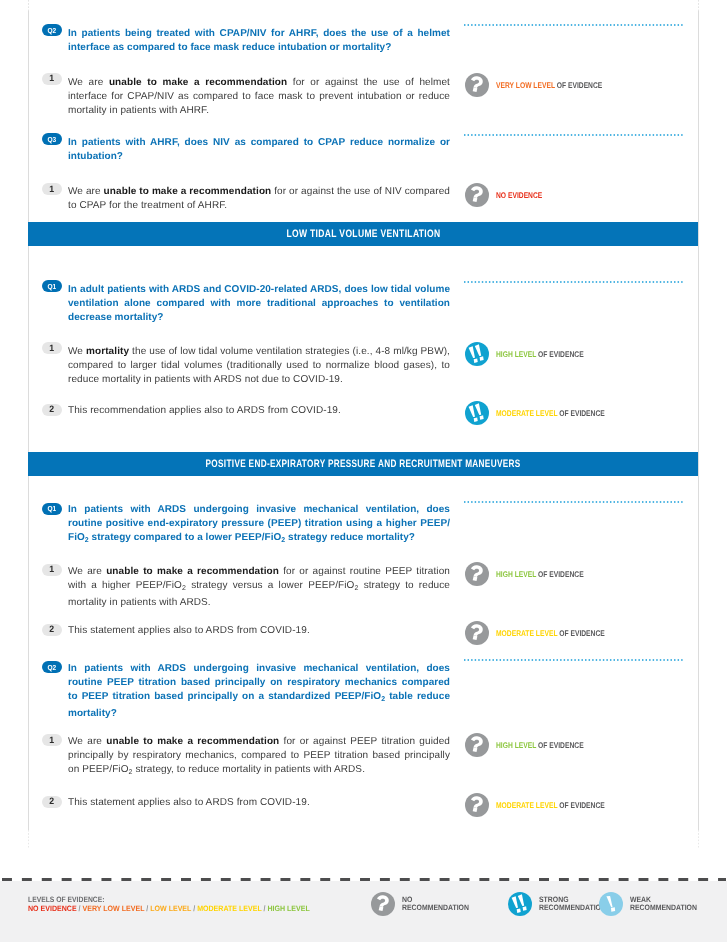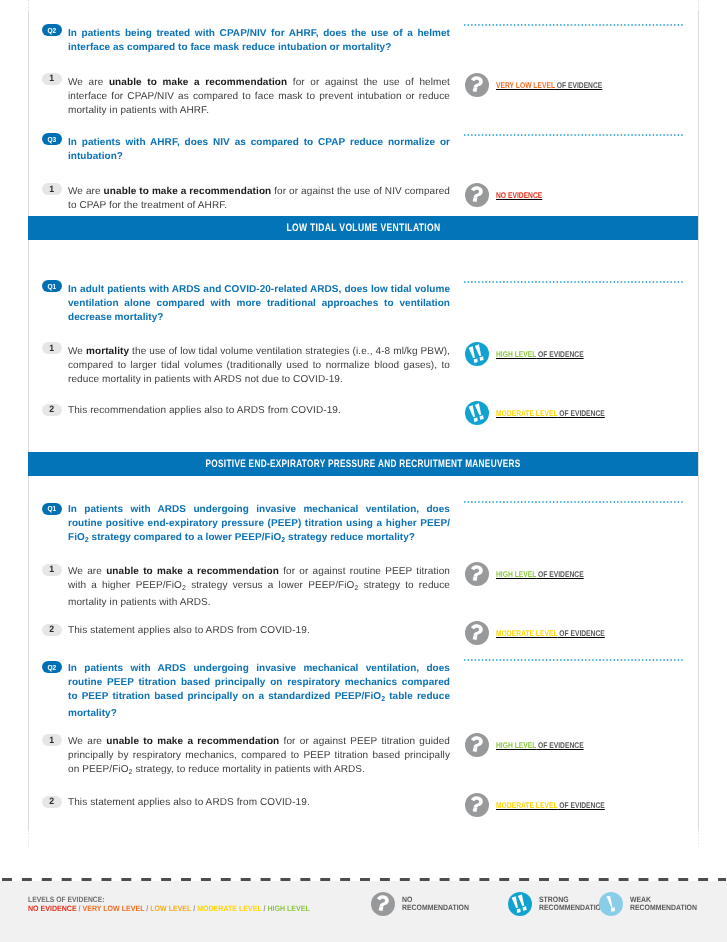--- a/index.html
+++ b/index.html
@@ -45,21 +45,21 @@
 
   
   .secbar{position:absolute;left:28px;width:670px;height:24px;background:#0474b8;
      color:#fff;font-family:"Liberation Sans",sans-serif;
      display:flex;align-items:center;justify-content:center;}
   .secbar span{display:block;white-space:nowrap;
      font-size:10.8px;font-weight:bold;letter-spacing:.42px;
      transform:scaleX(0.79);transform-origin:center;}
 
   
-  .evid{position:absolute;left:464.5px;display:flex;align-items:center;height:24px;text-decoration:underline;}
+  .evid{position:absolute;left:464.5px;display:flex;align-items:center;height:24px;}
   .evid .lbl{margin-left:7px;font-size:8.3px;font-weight:bold;
      color:#58585a;letter-spacing:0px;white-space:nowrap;
      transform:scaleX(0.81);transform-origin:left center;}
   .evid .lvl{font-weight:bold;}
   .icon{width:24px;height:24px;display:block;flex:0 0 24px;}
 
   
   .fdash{position:absolute;left:2px;top:878.2px;width:724px;height:2.6px;
      background-image:linear-gradient(to right,#4d4d4e 10.2px,rgba(255,255,255,0) 10.2px);
      background-size:19.9px 2.6px;background-repeat:repeat-x;}
@@ -248,21 +248,21 @@
       <div class="evid" style="top:183.1px">
         <span class="icon"><svg viewBox="0 0 48 48" width="24" height="24">
             <circle cx="24" cy="24" r="24" fill="#97999b"></circle>
             <g transform="rotate(13 23 22)">
               <path fill="#fff" d="M22.8 6.6c-6.8 0-11.5 3.7-12.6 9.3l7.0 1.9c.6-2.8 2.6-4.4 5.5-4.4 2.7 0 4.4 1.5 4.4 3.6 0 1.8-1.1 2.9-3.6 4.4-3.3 2.1-4.7 4.1-4.7 7.4v0.9h7.0v-0.6c0-1.8.8-2.8 3.1-4.3 3.6-2.4 5.4-4.9 5.4-8.6 0-5.9-4.6-9.6-11.5-9.6z"></path>
               <rect x="18.8" y="29.8" width="7.8" height="7.8" fill="#fff"></rect>
             </g>
           </svg></span>
         <span class="lbl"><span class="lvl" style="color:#e8301b">NO EVIDENCE</span><span></span></span>
       </div>
-      <div class="secbar" style="top:216px">
+      <div class="secbar" style="top:222px">
         <span style="transform: scaleX(0.790123);">LOW TIDAL VOLUME VENTILATION</span>
       </div>
       <div class="dotsep" style="top:280.7px">
         <svg width="222" height="2" viewBox="0 0 222 2">
           <rect x="0.00" y="0" width="1.45" height="2" fill="#4db4e2"></rect>
           <rect x="3.56" y="0" width="1.45" height="2" fill="#4db4e2"></rect>
           <rect x="7.12" y="0" width="1.45" height="2" fill="#4db4e2"></rect>
           <rect x="10.68" y="0" width="1.45" height="2" fill="#4db4e2"></rect>
           <rect x="14.24" y="0" width="1.45" height="2" fill="#4db4e2"></rect>
           <rect x="17.80" y="0" width="1.45" height="2" fill="#4db4e2"></rect>

